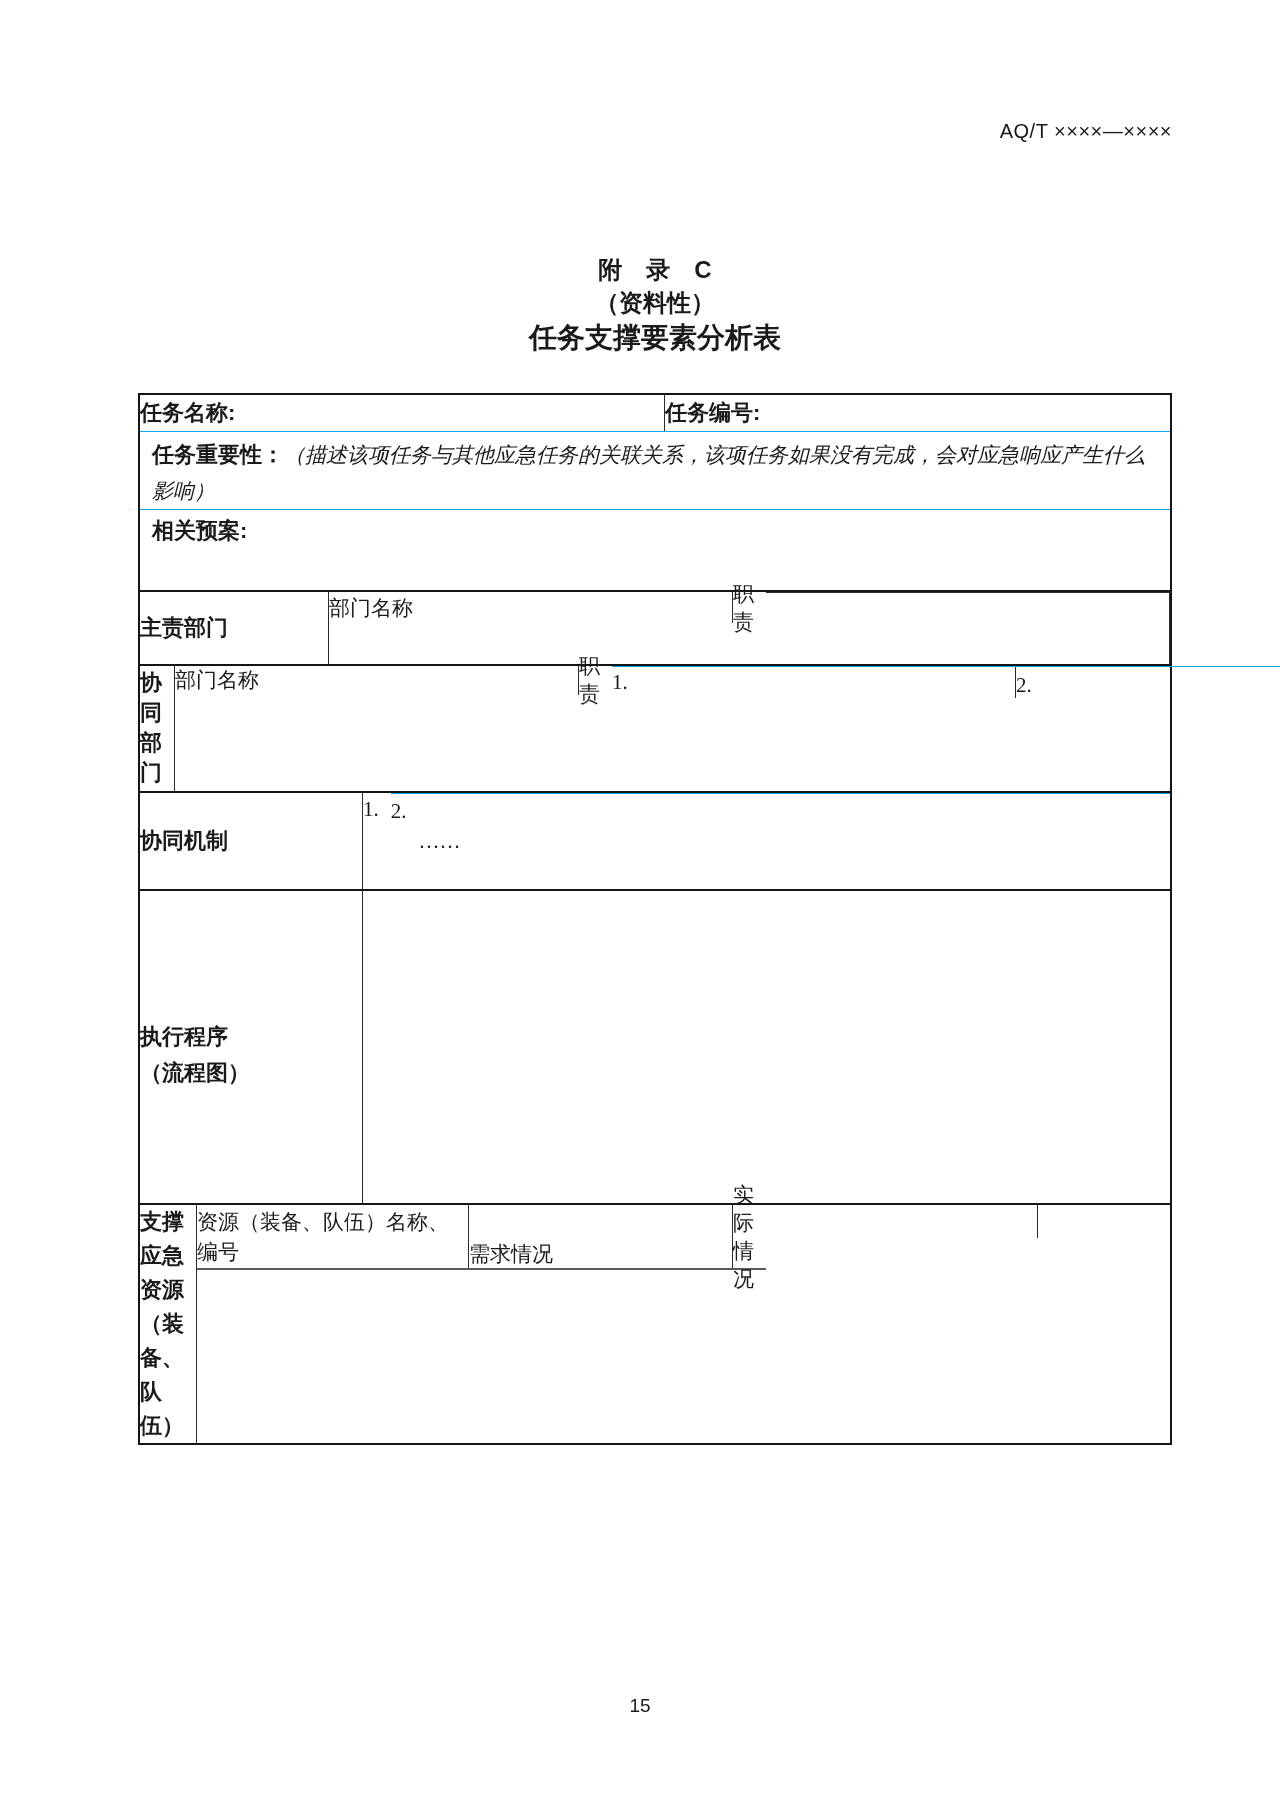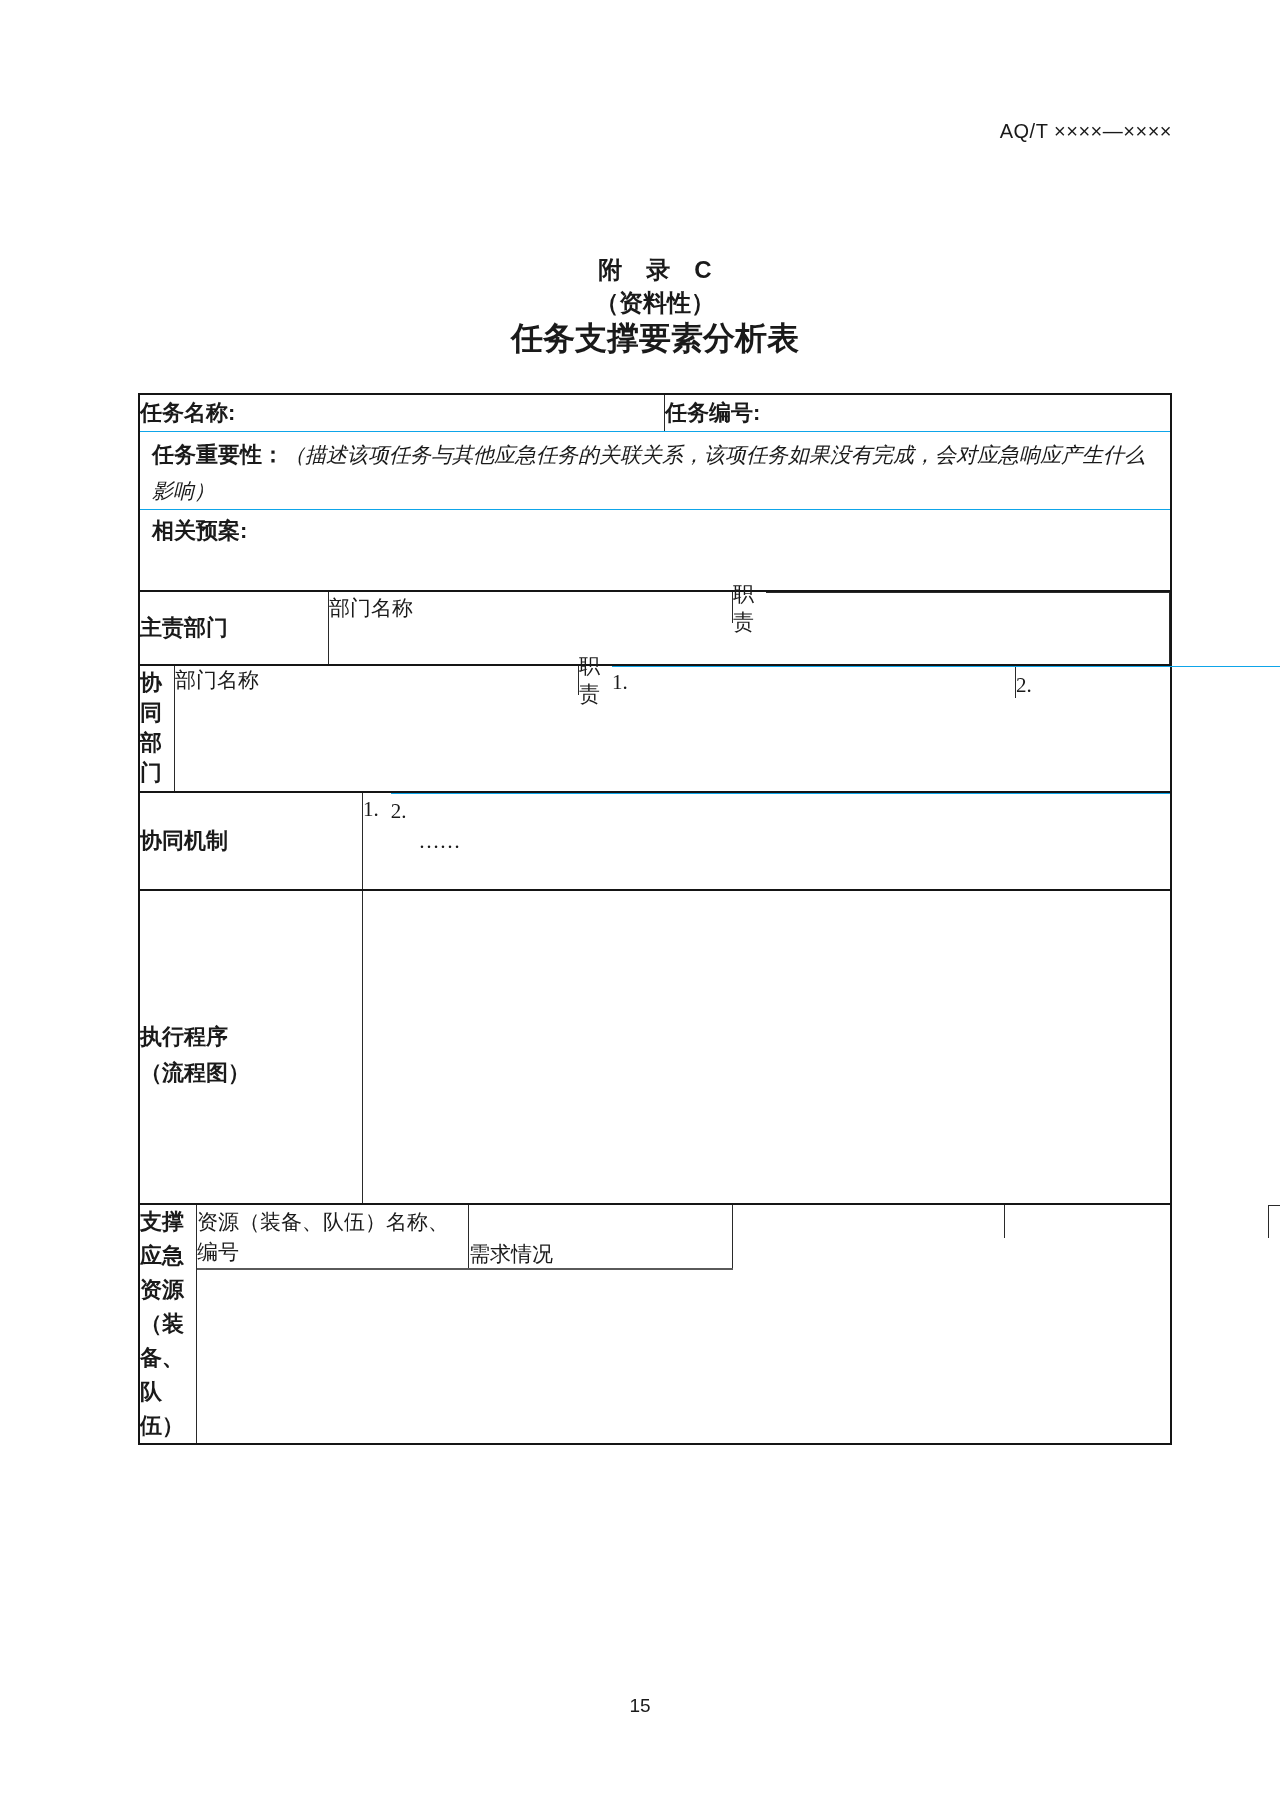--- a/index.html
+++ b/index.html
@@ -7,21 +7,21 @@
   .page {
     position:relative; width:1280px; height:1810px; background:#ffffff;
     color:#1a1a1a; font-family:"Liberation Sans", sans-serif; overflow:hidden;
   }
   .doc-ref {
     position:absolute; top:120px; right:108px; font-size:20px; letter-spacing:0.5px;
   }
   .title-block { position:absolute; top:254px; left:138px; width:1034px; text-align:center; }
   .title-line1 { font-size:24px; font-weight:bold; line-height:32px; }
   .title-line2 { font-size:24px; font-weight:bold; line-height:34px; }
-  .title-line3 { font-size:32px; font-weight:bold; line-height:36px; }
+  .title-line3 { font-size:28px; font-weight:bold; line-height:36px; }
 
   .form-table {
     position:absolute; left:138px; top:393px; width:1034px; height:1052px;
     border:2px solid #151515; display:flex; flex-direction:column;
     font-size:21px;
   }
   .row { display:flex; flex-direction:row; }
   .col { display:flex; }
   .bt1 { border-top:1px solid #0ea5e9; }
   .bt2 { border-top:2px solid #151515; }
@@ -201,20 +201,23 @@
         <span class="lbl" style="line-height:34px;">支撑应急资源（装备、队伍）</span>
       </div>
       <div class="content-col col">
         <div class="row hdr">
           <div class="rescol1 cell-pad">
             <span class="ct">资源（装备、队伍）名称、编号</span>
           </div>
           <div class="rescol2 cell-pad vcenter">
             <span class="ct">需求情况</span>
           </div>
+          <div class="rescol3 cell-pad vcenter">
+            <span class="ct">实际情况</span>
+          </div>
         </div>
         <div class="row er1">
           <div class="rescol1"></div>
           <div class="rescol2"></div>
           <div class="rescol3"></div>
         </div>
         <div class="row er2">
           <div class="rescol1"></div>
           <div class="rescol2"></div>
           <div class="rescol3"></div>

